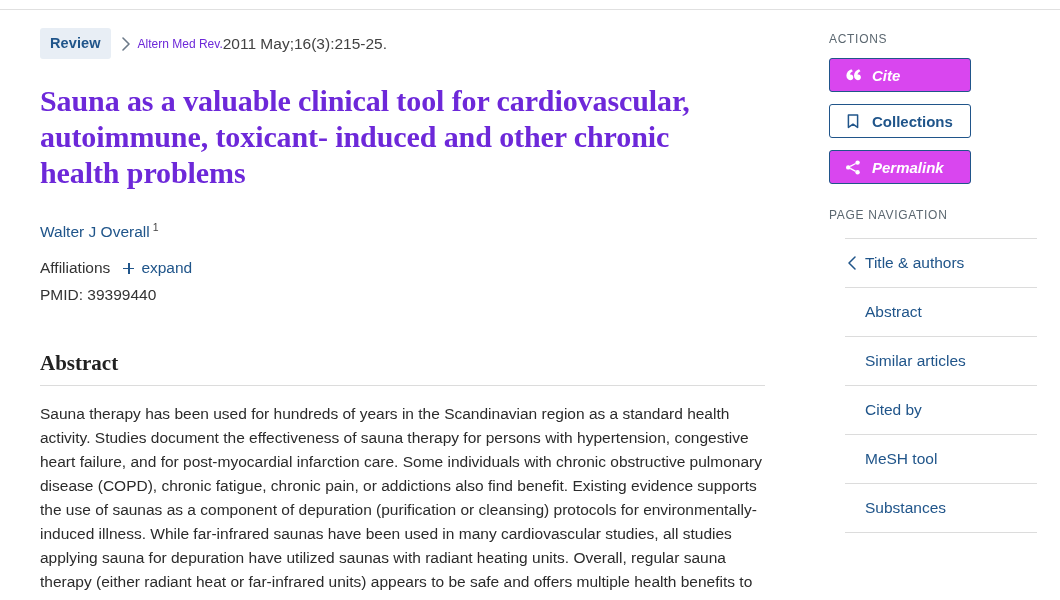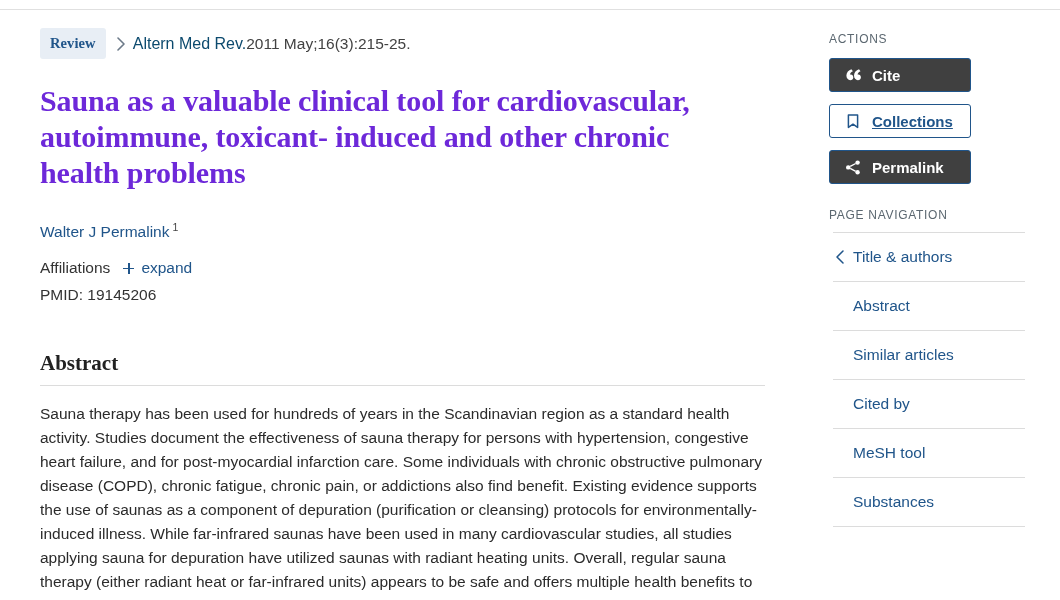--- a/index.html
+++ b/index.html
@@ -57,32 +57,31 @@
   }
   .badge-review {
     display: inline-block;
     background: #e8eef5;
     color: #20558a;
     font-size: 14.5px;
     font-weight: 600;
     padding: 5px 10px 6px;
     border-radius: 3px;
     letter-spacing: 0.1px;
-    font-family: Liberation Serif, serif;
   }
   .chev-sep {
     margin: 0 7px 0 10px;
     color: #6c7a89;
     display: inline-flex;
     align-items: center;
   }
   .journal-link {
-    color: #0c4a6e;
+    color: #6d28d9;
     text-decoration: none;
-    font-size: 16px;
+    font-size: 12px;
   }
   .cit-rest {
     color: #424242;
     font-size: 15.5px;
   }
 
   
   h1.title {
     font-family: "Liberation Serif", serif;
     font-size: 30px;
@@ -189,44 +188,44 @@
     border-radius: 3px;
     margin-bottom: 12px;
     font-size: 15px;
     font-weight: 700;
     cursor: pointer;
     box-sizing: border-box;
     padding-left: 14px;
     font-family: "Liberation Sans", sans-serif;
   }
   .act-btn.filled {
-    background: #404040;
+    background: #d946ef;
     color: #ffffff;
     border: 1px solid #20558a;
+    font-style: italic;
   }
   .act-btn.outline {
     background: #ffffff;
     color: #20558a;
     border: 1px solid #20558a;
-    text-decoration: underline;
   }
   .act-ico {
     width: 18px;
     margin-right: 10px;
     display: inline-flex;
     align-items: center;
     justify-content: center;
   }
   .side-head.nav {
     margin-top: 24px;
     margin-bottom: 10px;
   }
   .nav-list {
     list-style: none;
-    margin: 4px;
+    margin: 16px;
     padding: 0;
     width: 192px;
     border-top: 1px solid #dcdcdc;
   }
   .nav-item {
     border-bottom: 1px solid #dcdcdc;
     height: 49px;
     display: flex;
     align-items: center;
     font-size: 15.5px;
@@ -262,32 +261,32 @@
             <path d="M2 1 L8 7 L2 13" fill="none" stroke="#6c7a89" stroke-width="1.6" stroke-linecap="round" stroke-linejoin="round"></path>
           </svg>
         </span>
         <a class="journal-link" href="#">Altern Med Rev.</a>
           <span class="cit-rest"> 2011 May;16(3):215-25.</span>
       </div>
 
       <h1 class="title">Sauna as a valuable clinical tool for cardiovascular, autoimmune, toxicant- induced and other chronic health problems</h1>
 
       <div class="authors">
-        <a class="author-link" href="#">Walter J Permalink</a><sup class="sup">1</sup>
+        <a class="author-link" href="#">Walter J Overall</a><sup class="sup">1</sup>
       </div>
 
       <div class="affil-row">
         <span class="affil-label">Affiliations</span>
         <button class="expand-btn">
           <span class="plus-ico"></span>
           <span>expand</span>
         </button>
       </div>
 
-      <div class="pmid">PMID: 19145206</div>
+      <div class="pmid">PMID: 39399440</div>
 
       <h2 class="abstract-head">Abstract</h2>
       <div class="abstract-body">Sauna therapy has been used for hundreds of years in the Scandinavian region as a standard health activity. Studies document the effectiveness of sauna therapy for persons with hypertension, congestive heart failure, and for post-myocardial infarction care. Some individuals with chronic obstructive pulmonary disease (COPD), chronic fatigue, chronic pain, or addictions also find benefit. Existing evidence supports the use of saunas as a component of depuration (purification or cleansing) protocols for environmentally-induced illness. While far-infrared saunas have been used in many cardiovascular studies, all studies applying sauna for depuration have utilized saunas with radiant heating units. Overall, regular sauna therapy (either radiant heat or far-infrared units) appears to be safe and offers multiple health benefits to regular users. One potential area of concern is sauna use in early pregnancy because of evidence suggesting that hyperthermia might</div>
     </div>
 
     <div class="side-col">
 
       <div class="side-head">ACTIONS</div>
 
       <div class="act-btn filled">

